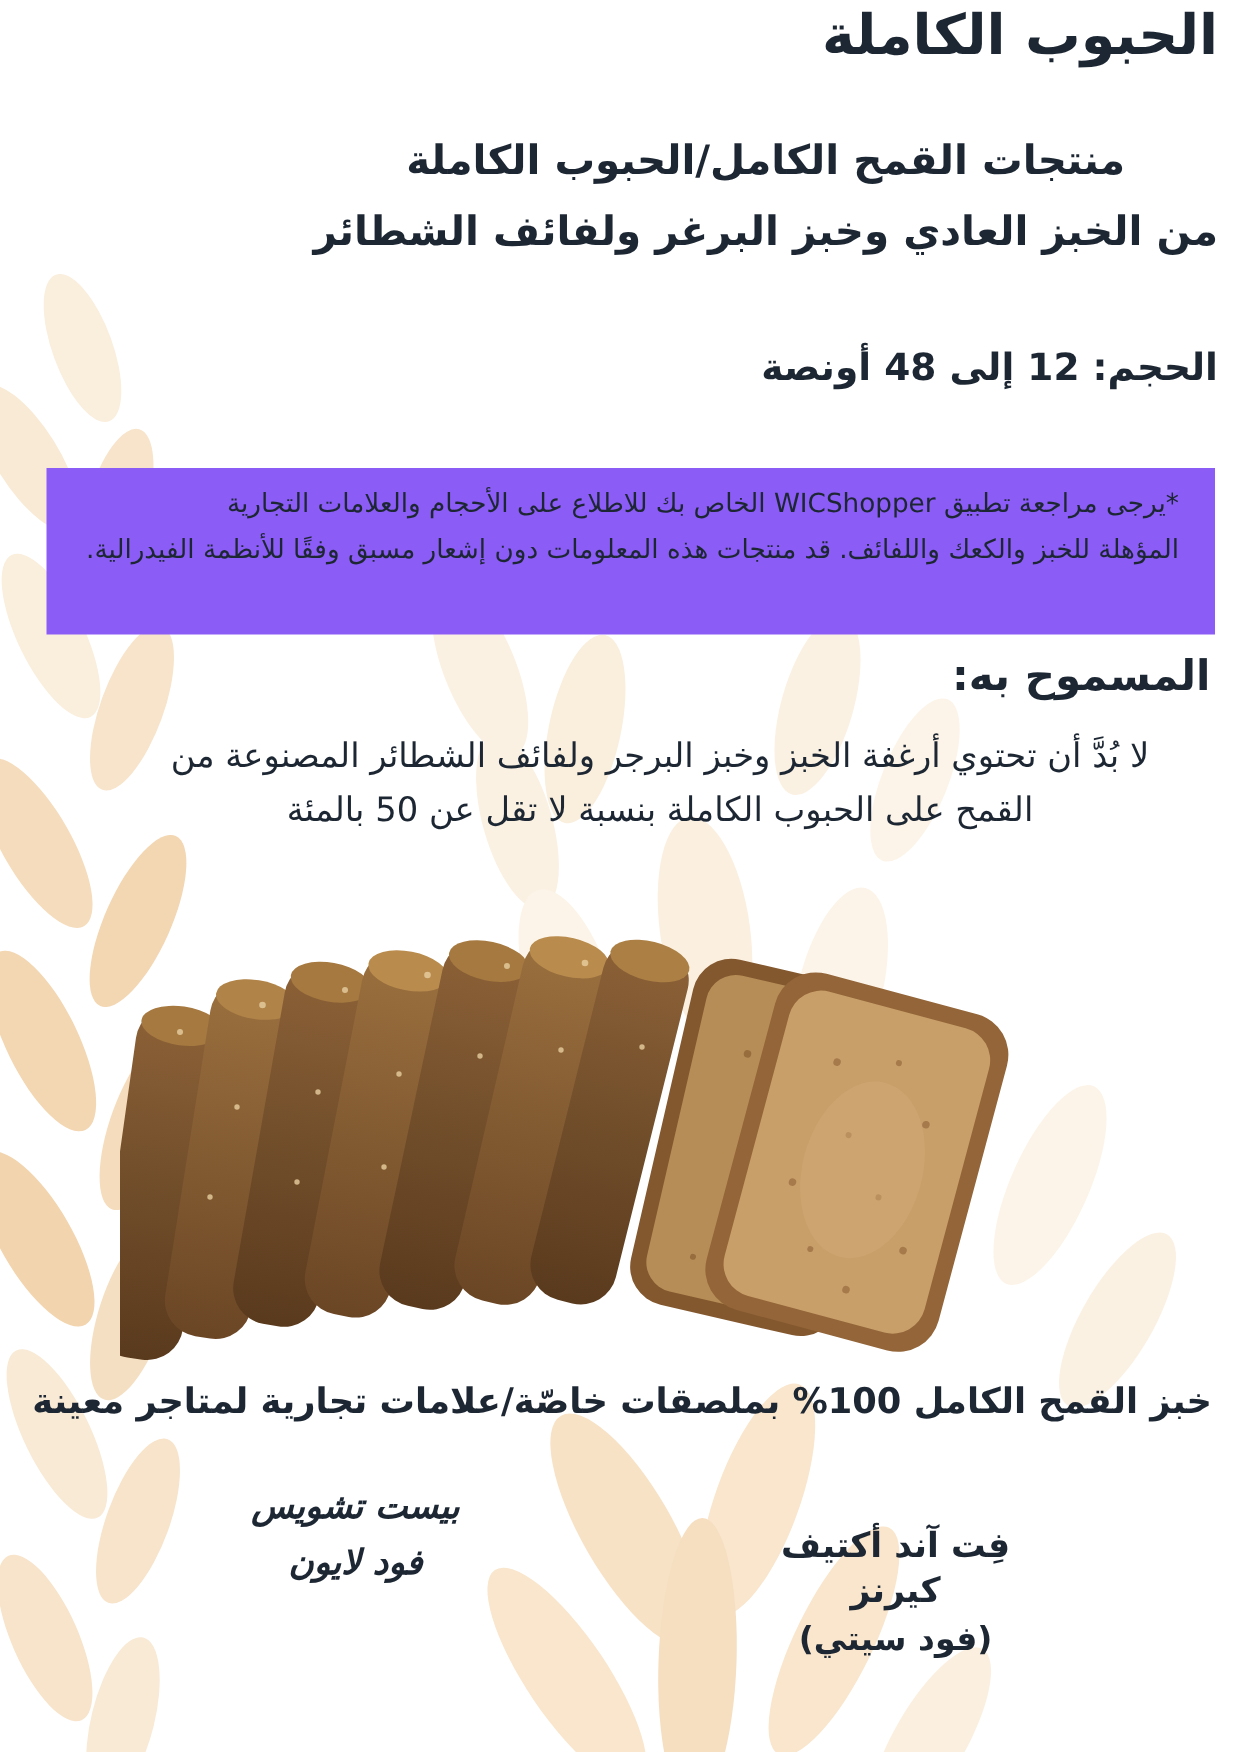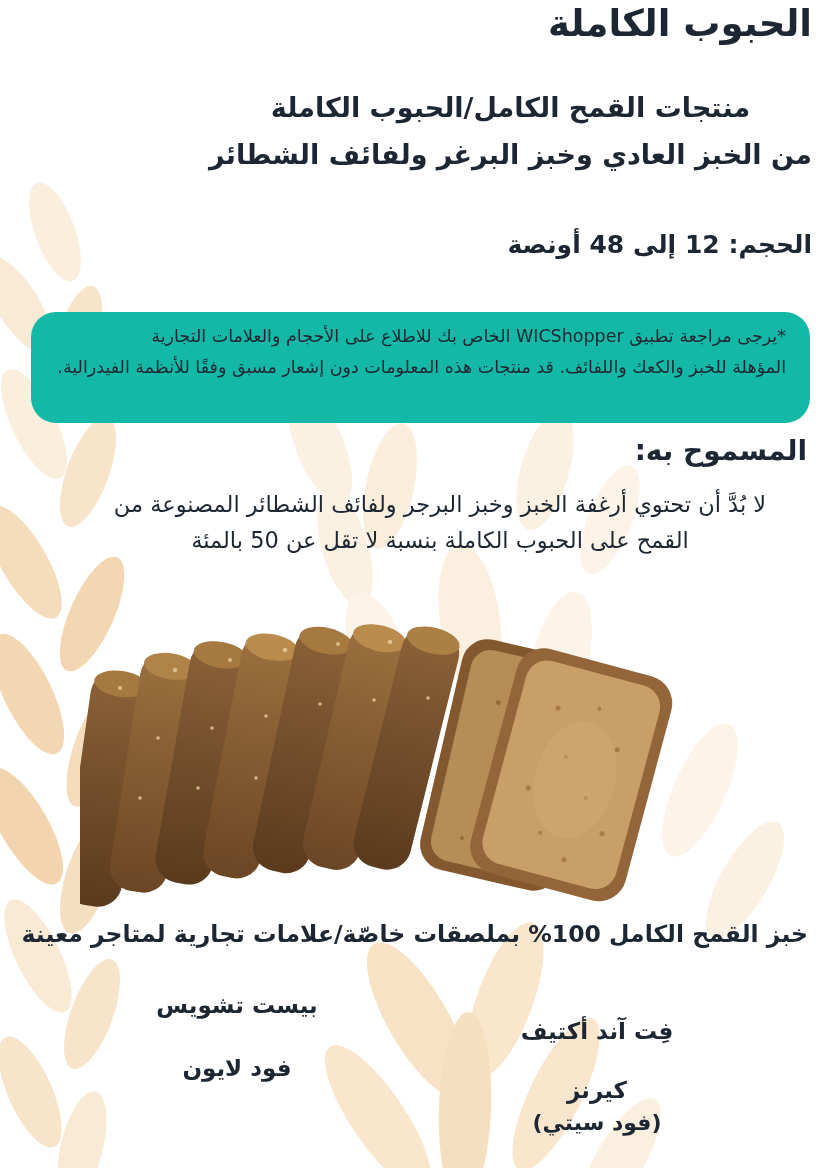--- a/index.html
+++ b/index.html
@@ -55,23 +55,23 @@
   }
   .caption{
     top:920px;right:14px;
     font-size:23.5px;font-weight:bold;
   }
   .store-col{
     display:flex;flex-direction:column;
     text-align:center;
     font-size:23px;font-weight:bold;
   }
-  .store-col-left{top:990px;left:118px;width:238px;row-gap:33px;}
+  .store-col-left{top:990px;left:118px;width:238px;row-gap:7px;font-style:italic;}
   .store-col-right{top:1016px;left:472px;width:250px;}
-  .store-col-right .store-item:nth-child(2){margin-top:29px;}
+  .store-col-right .store-item:nth-child(2){}
   .store-col-right .store-item:nth-child(3){margin-top:3px;font-size:22px;}
   .store-item{line-height:30px;}
 </style>
 </head>
 <body>
 
 <div class="page">
 
   <svg class="layer wm" viewBox="0 0 822 1168" width="822" height="1168" aria-hidden="true">
 
@@ -120,21 +120,21 @@
 
     <div class="abs page-title">الحبوب الكاملة</div>
 
     <div class="abs subtitle">
       <div>منتجات القمح الكامل/الحبوب الكاملة</div>
       <div>من الخبز العادي وخبز البرغر ولفائف الشطائر</div>
     </div>
 
     <div class="abs size-line">الحجم: 12 إلى 48 أونصة</div>
 
-    <div class="abs note-box" style="background:#14b8a6;border-radius:25px;">
+    <div class="abs note-box" style="background:#8b5cf6;">
       <div>*يرجى مراجعة تطبيق WICShopper الخاص بك للاطلاع على الأحجام والعلامات التجارية</div>
       <div>المؤهلة للخبز والكعك واللفائف. قد منتجات هذه المعلومات دون إشعار مسبق وفقًا للأنظمة الفيدرالية.</div>
     </div>
 
     <div class="abs allowed-heading">المسموح به:</div>
 
     <div class="abs allowed-body">
       <div>لا بُدَّ أن تحتوي أرغفة الخبز وخبز البرجر ولفائف الشطائر المصنوعة من</div>
       <div>القمح على الحبوب الكاملة بنسبة لا تقل عن 50 بالمئة</div>
     </div>

